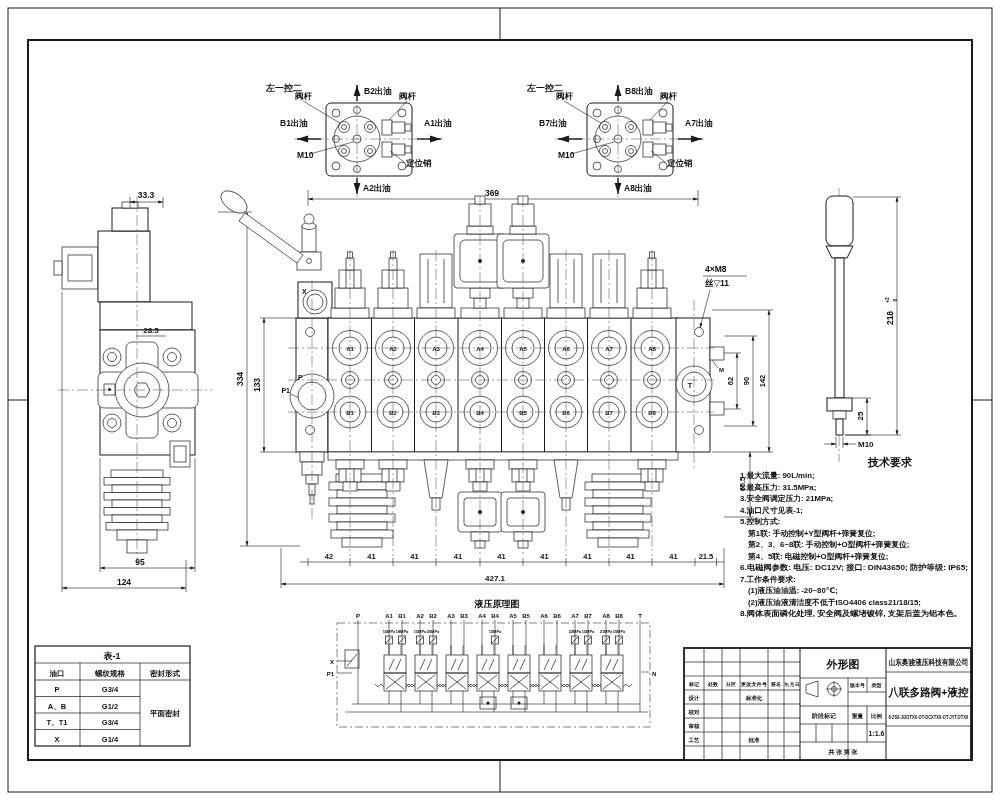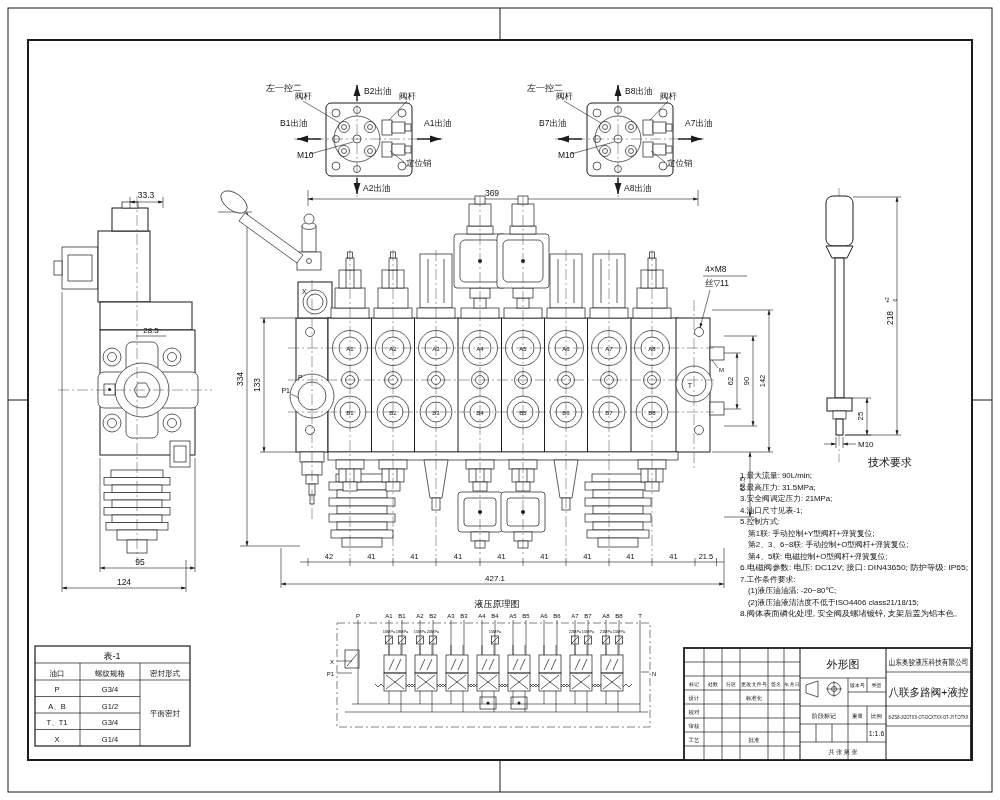--- a/index.html
+++ b/index.html
@@ -1,16 +1,16 @@
 <!DOCTYPE html>
 <html><head>
 <meta charset="utf-8">
 <style>
   html,body{margin:0;padding:0;background:#e8e8e8;}
-  .canvas{position:relative;width:1000px;height:800px;background:#ffffff;overflow:hidden;}
+  .canvas{position:relative;width:1000px;height:800px;background:#ffffff;overflow:hidden;font-weight:bold;}
   svg{position:absolute;left:0;top:0;}
   .s  {stroke:#1b1b1b;stroke-width:1;fill:none}
   .sf {stroke:#1b1b1b;stroke-width:1;fill:#ffffff}
   .s7 {stroke:#1b1b1b;stroke-width:.7;fill:none}
   .s7f{stroke:#1b1b1b;stroke-width:.7;fill:#ffffff}
   .s12{stroke:#1b1b1b;stroke-width:1.4;fill:none}
   .cl {stroke:#555;stroke-width:.55;fill:none;stroke-dasharray:11 3 2 3}
   .d  {stroke:#1b1b1b;stroke-width:.6;fill:none}
   .dd {stroke:#1b1b1b;stroke-width:.55;fill:none;stroke-dasharray:8 3 2 3}
   text{font-family:"Liberation Sans","DejaVu Sans",sans-serif;fill:#111}

